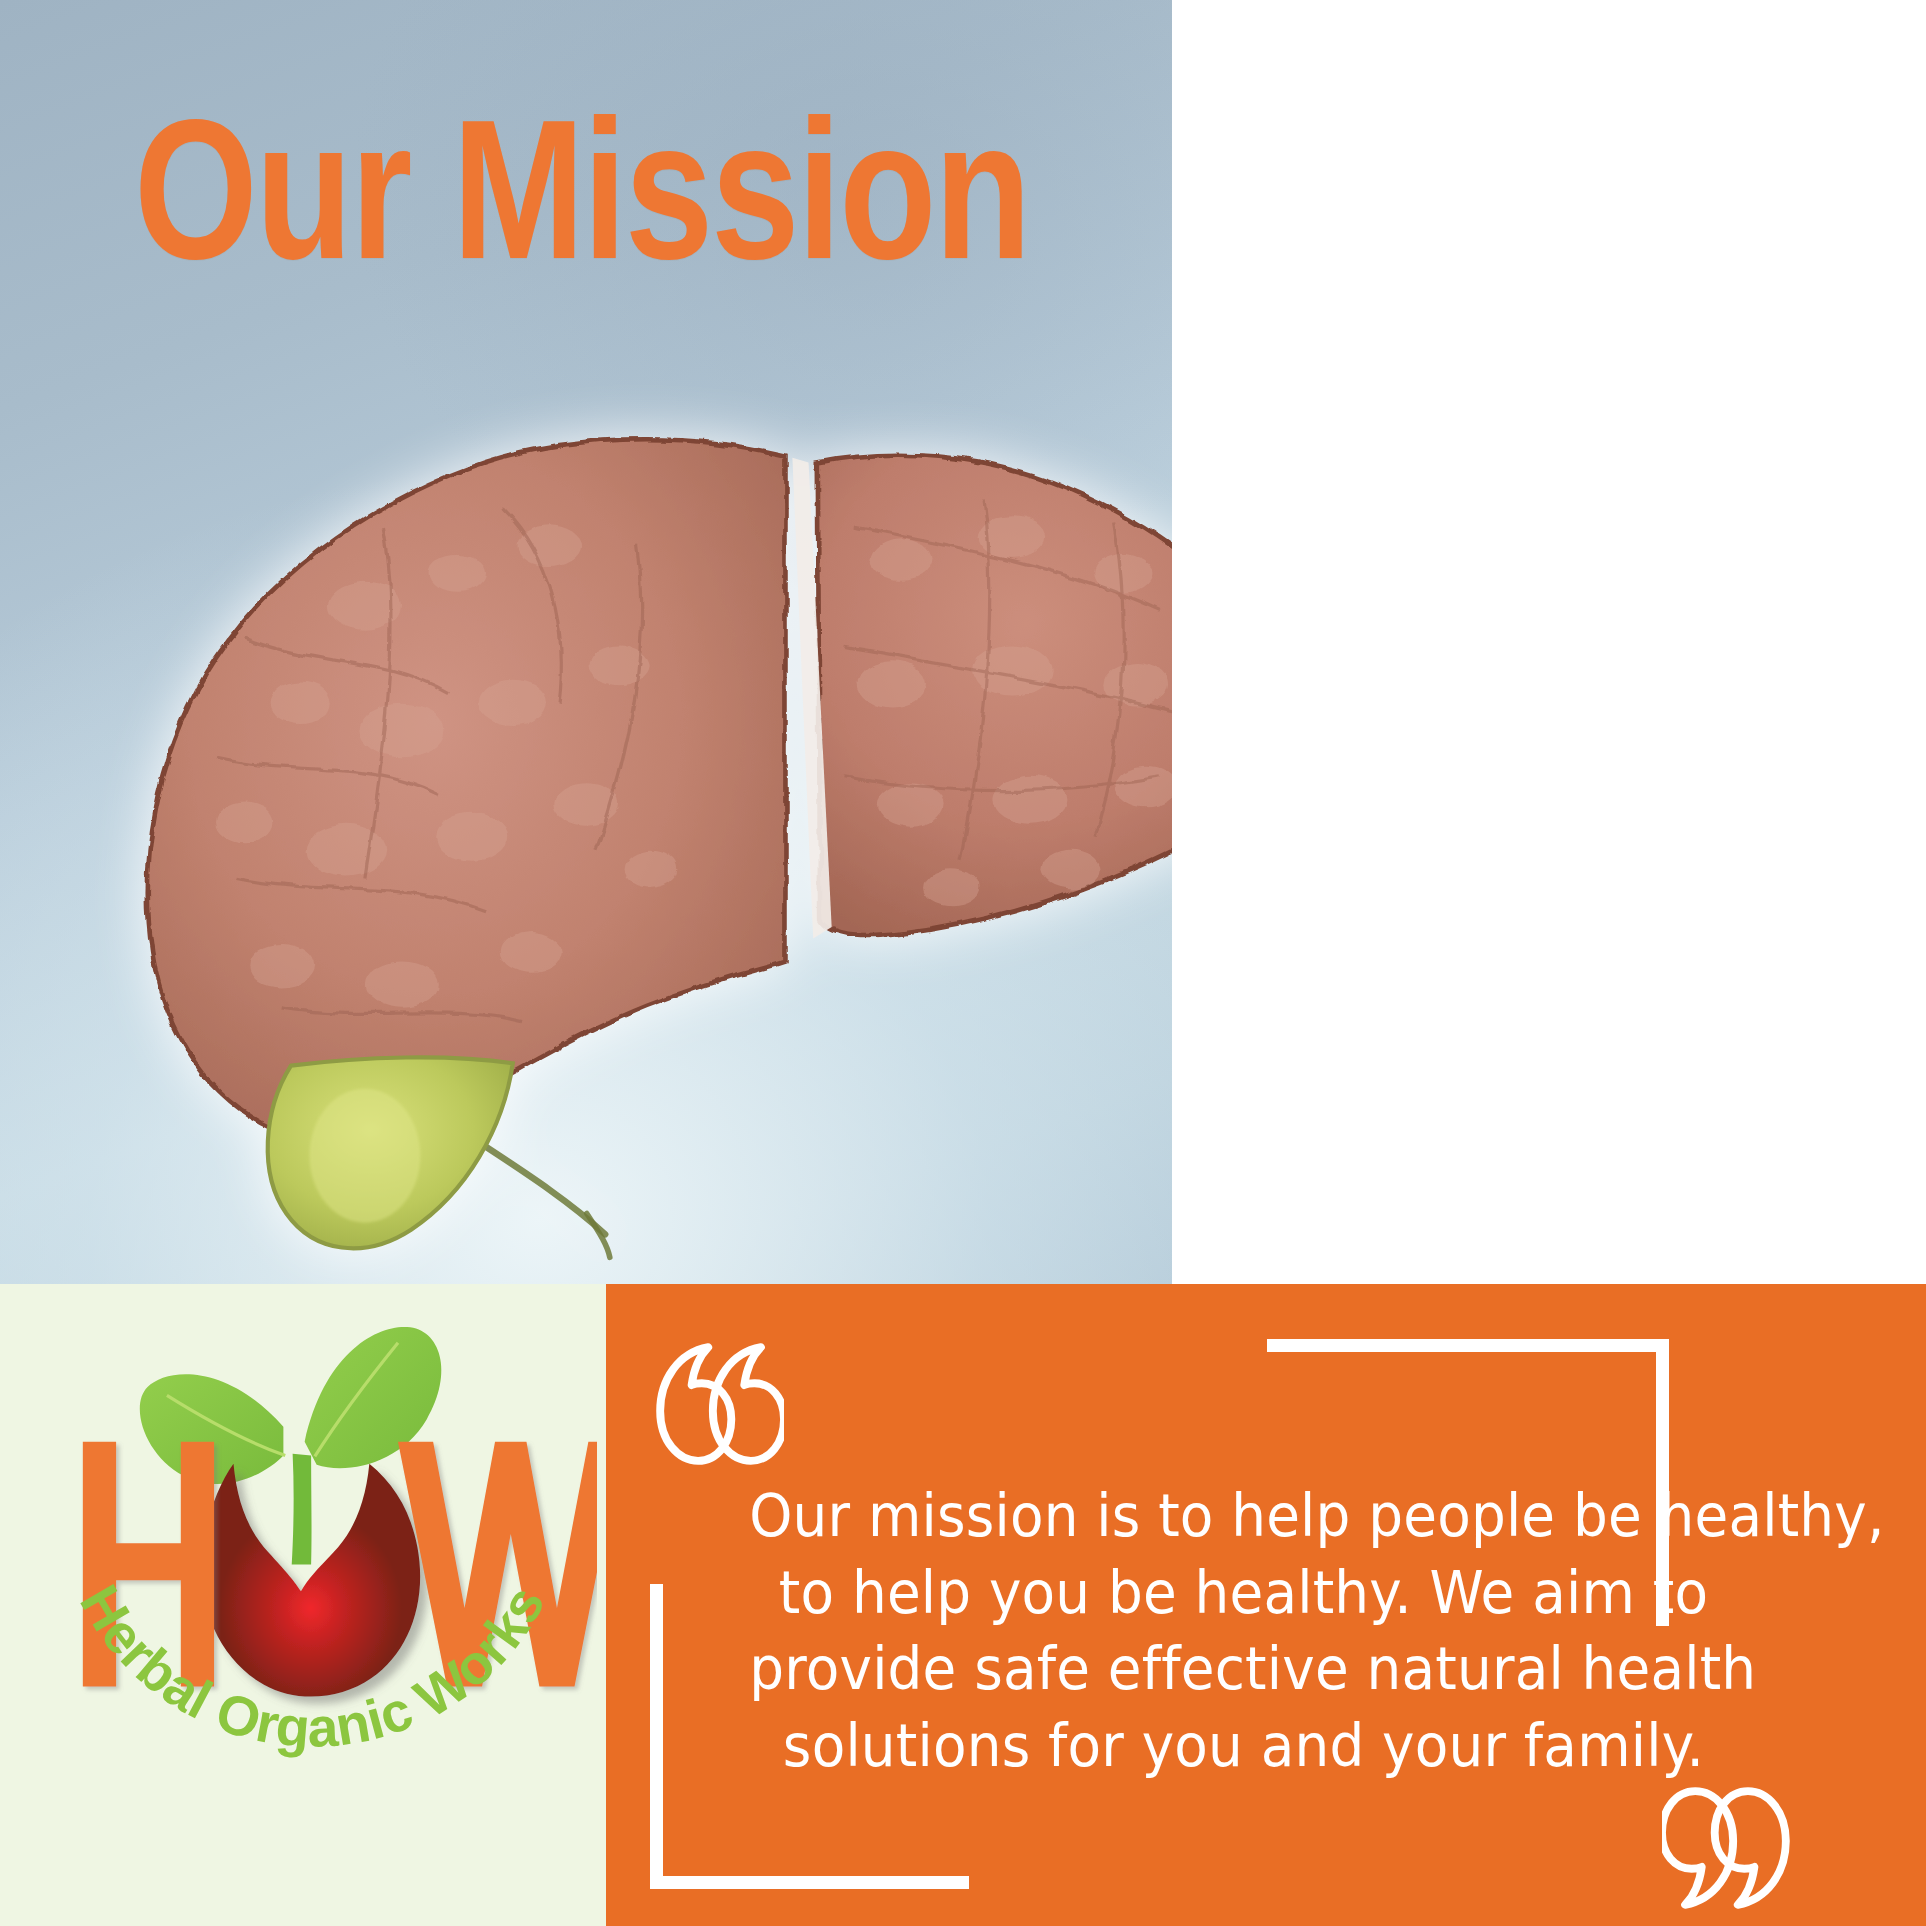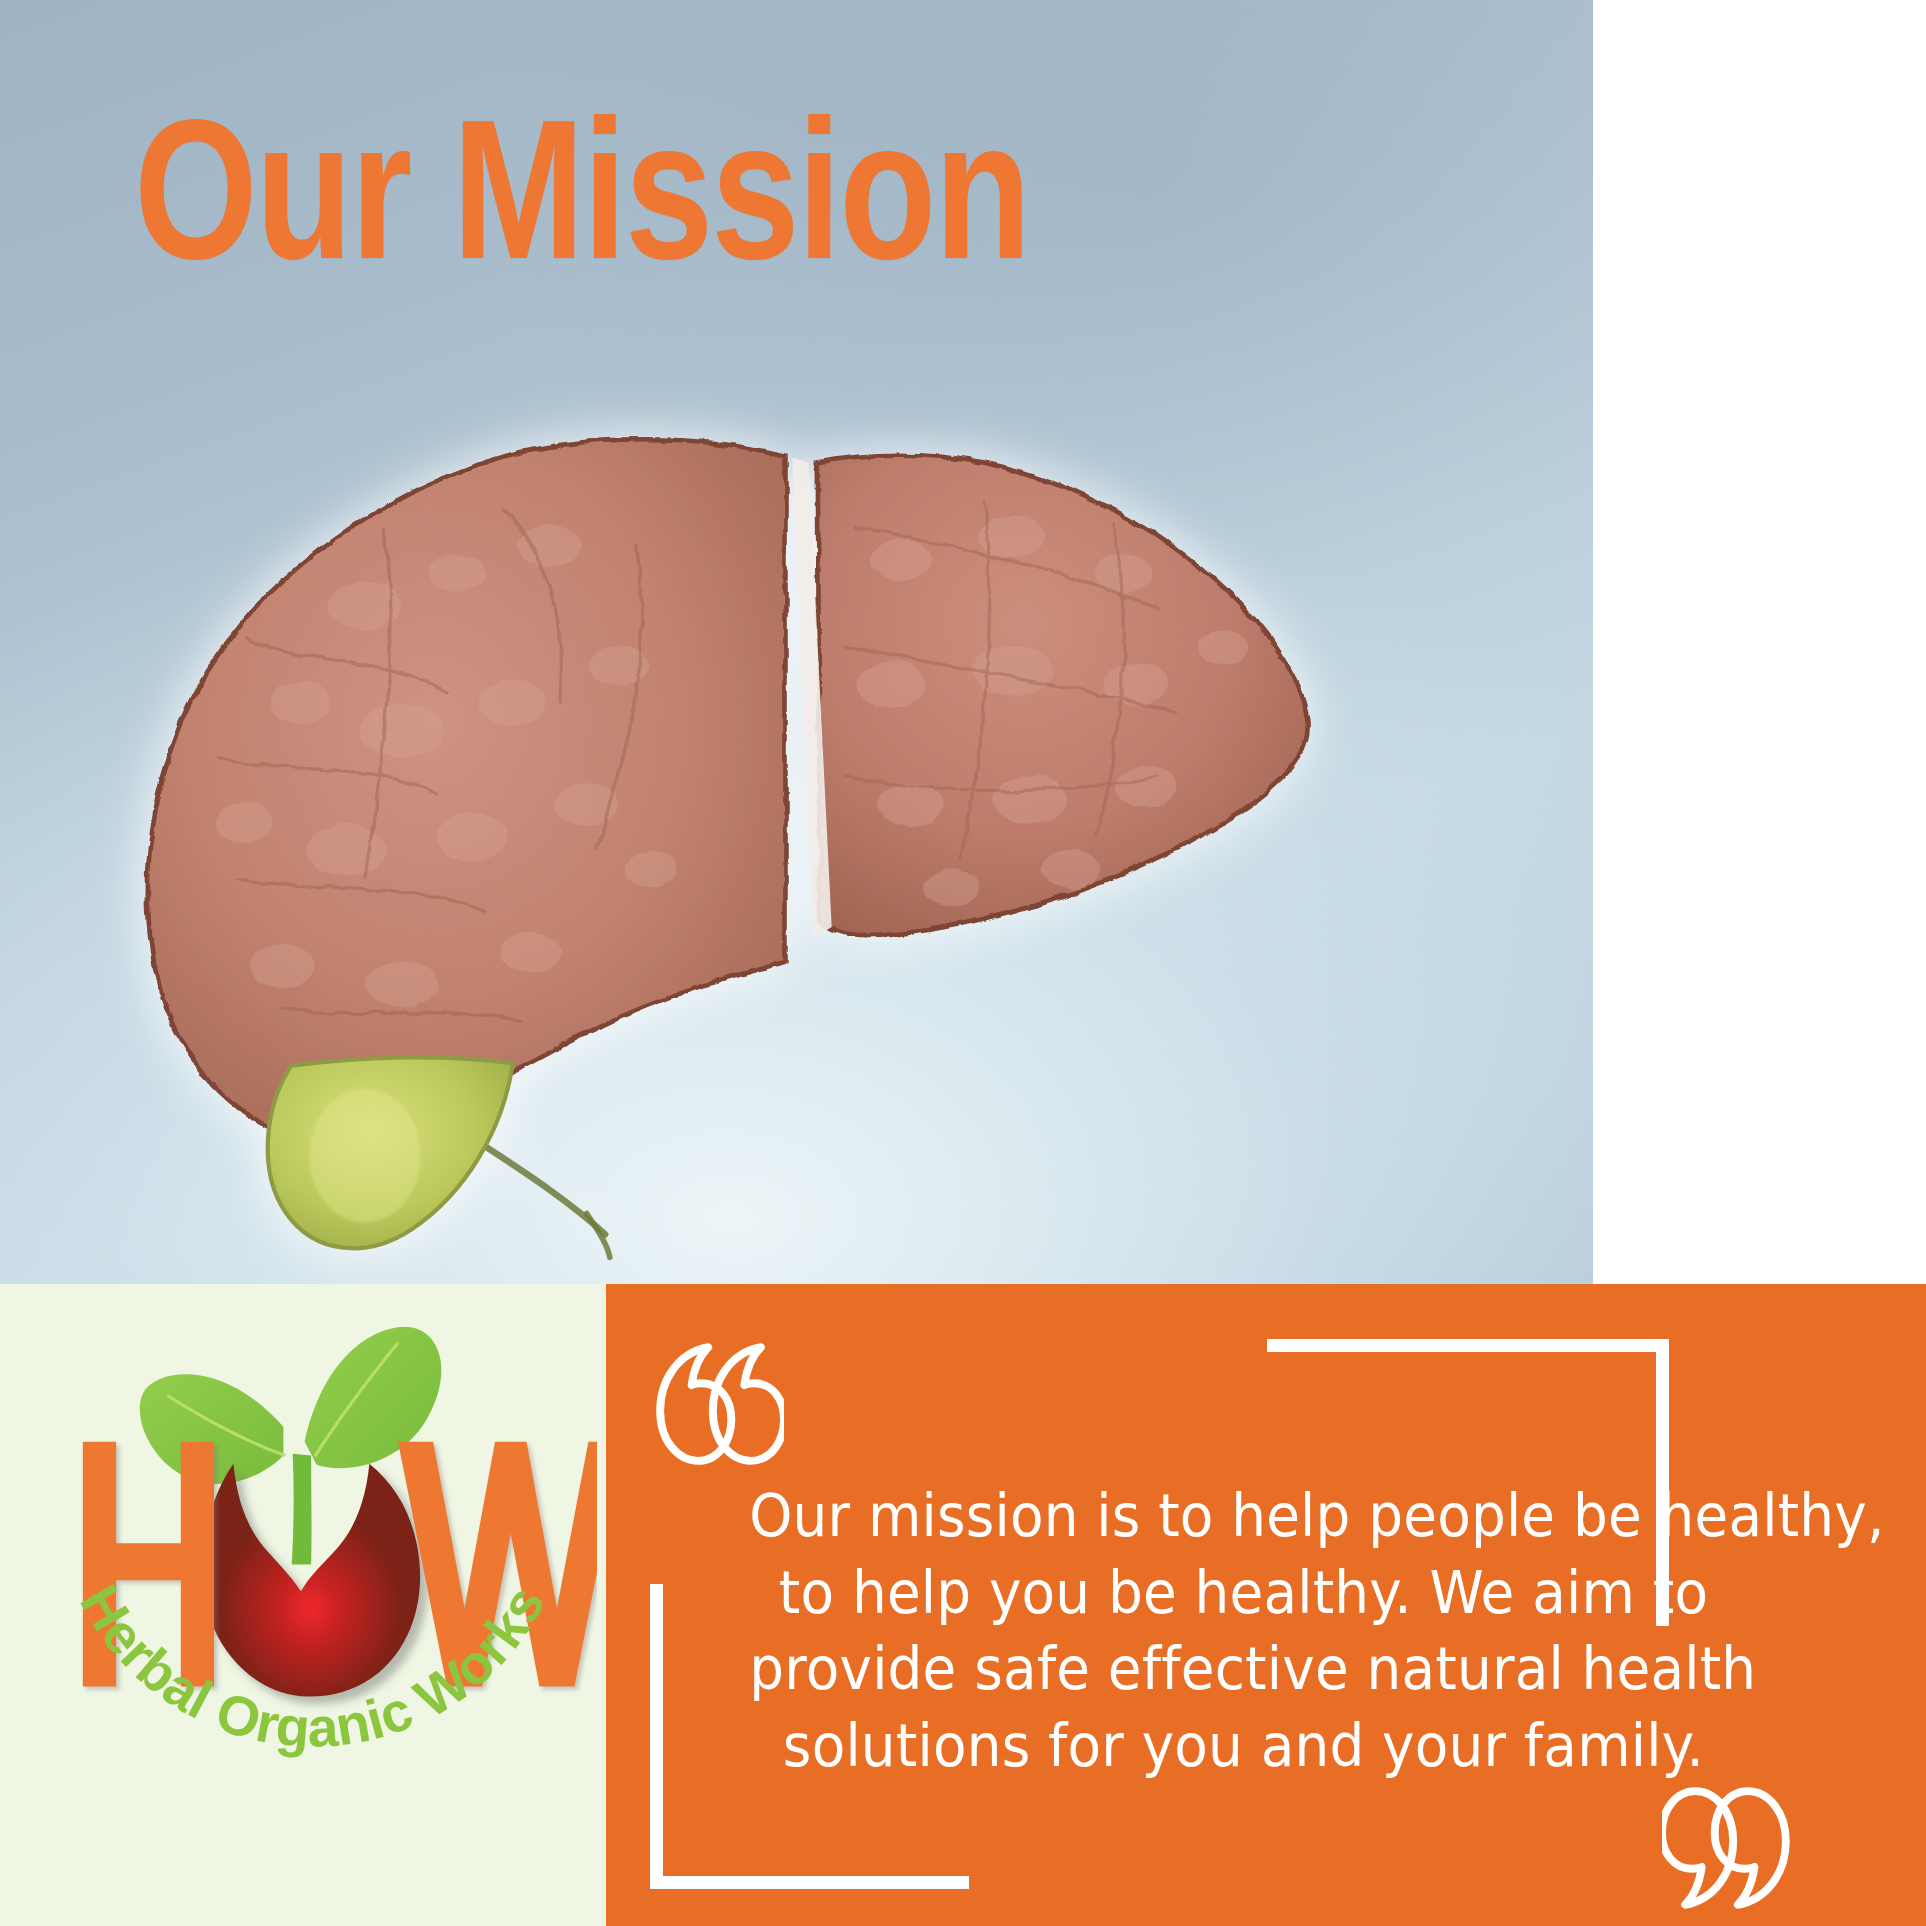--- a/index.html
+++ b/index.html
@@ -10,21 +10,21 @@
     width:1926px;
     height:1926px;
     background:#ffffff;
     overflow:hidden;
   }
 
   
   .hero{
     position:absolute;
     left:0; top:0;
-    width:1593px; height:1284px;
+    width:1172px; height:1284px;
     background:
       radial-gradient(120% 95% at 46% 95%, rgba(240,248,250,.92) 0%, rgba(215,232,240,.55) 32%, rgba(190,214,228,0) 62%),
       linear-gradient(160deg,#9fb3c3 0%, #a8bccb 24%, #b7cbd9 48%, #c4d8e2 70%, #b9cfdb 88%, #aec5d4 100%);
     overflow:hidden;
   }
   .hero-sheen{
     position:absolute; inset:0;
     background:radial-gradient(60% 48% at 72% 14%, rgba(150,170,188,.42) 0%, rgba(150,170,188,0) 70%);
     pointer-events:none;
   }

